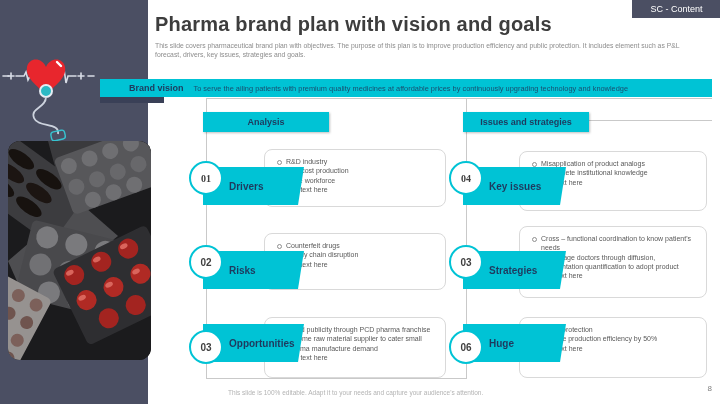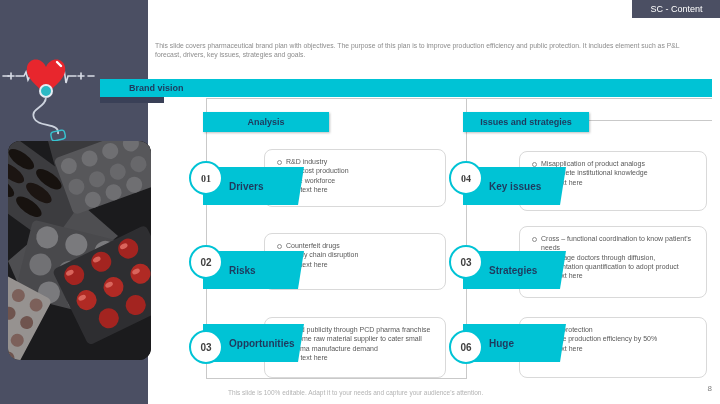--- a/index.html
+++ b/index.html
@@ -182,25 +182,27 @@
           <ellipse cx="39" cy="4" rx="4" ry="2.5" fill="#d9655c"></ellipse>
           <ellipse cx="69" cy="4" rx="4" ry="2.5" fill="#d9655c"></ellipse>
         <ellipse cx="9" cy="32" rx="4" ry="2.5" fill="#d9655c"></ellipse>
           <ellipse cx="39" cy="32" rx="4" ry="2.5" fill="#d9655c"></ellipse>
           <ellipse cx="69" cy="32" rx="4" ry="2.5" fill="#d9655c"></ellipse>
       </g>
     </svg>
   </div>
 
   <div class="badge">SC - Content</div>
+  <h1 class="title">Pharma brand plan with vision and goals</h1>
   <p class="subtitle">This slide covers pharmaceutical brand plan with objectives. The purpose of this plan is to improve production efficiency and public protection. It includes element such as P&amp;L forecast, drivers, key issues, strategies and goals.</p>
 
   <div class="vision-shadow"></div>
   <div class="vision-bar">
     <span class="vision-label">Brand vision</span>
+    <span class="vision-text">To serve the ailing patients with premium quality medicines at affordable prices by continuously upgrading technology and knowledge</span>
   </div>
 
   <div class="cline line-top"></div>
   <div class="cline line-v1"></div>
   <div class="cline line-v2"></div>
   <div class="cline line-bottom"></div>
   <div class="cline line-right"></div>
 
   <div class="col-header col0-header">Analysis</div>
   <div class="col-header col1-header">Issues and strategies</div>

